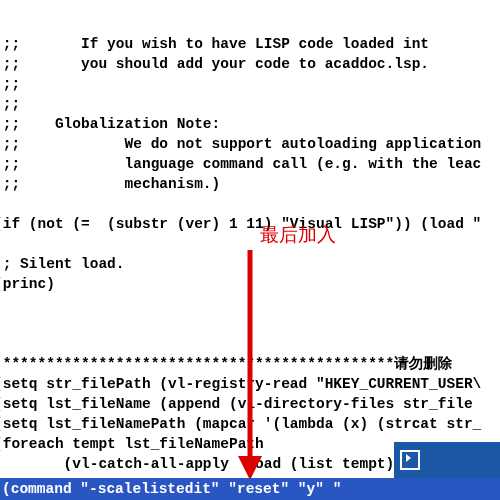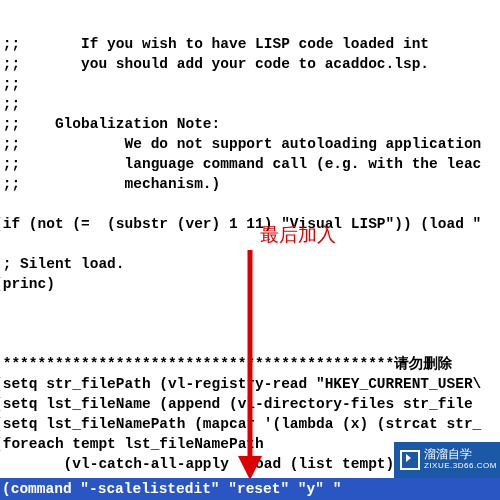--- a/index.html
+++ b/index.html
@@ -115,19 +115,15 @@
 
 <div class="annot" style="left:260px; top:225px;">最后加入</div>
 
 <svg class="arrow-svg">
   <line x1="250" y1="250" x2="250" y2="468" stroke="#d00" stroke-width="5"></line>
   <polygon points="250,480 238,456 262,456" fill="#d00"></polygon>
 </svg>
 
 <div class="watermark">
   <div class="logo"></div>
-  <div class="text">
-    <div>溜溜自学</div>
-    <div class="dom">ZIXUE.3D66.COM</div>
-  </div>
 </div>
 
 <div class="highlight-line">(command "-scalelistedit" "reset" "y" "</div>
 
 </body></html>

